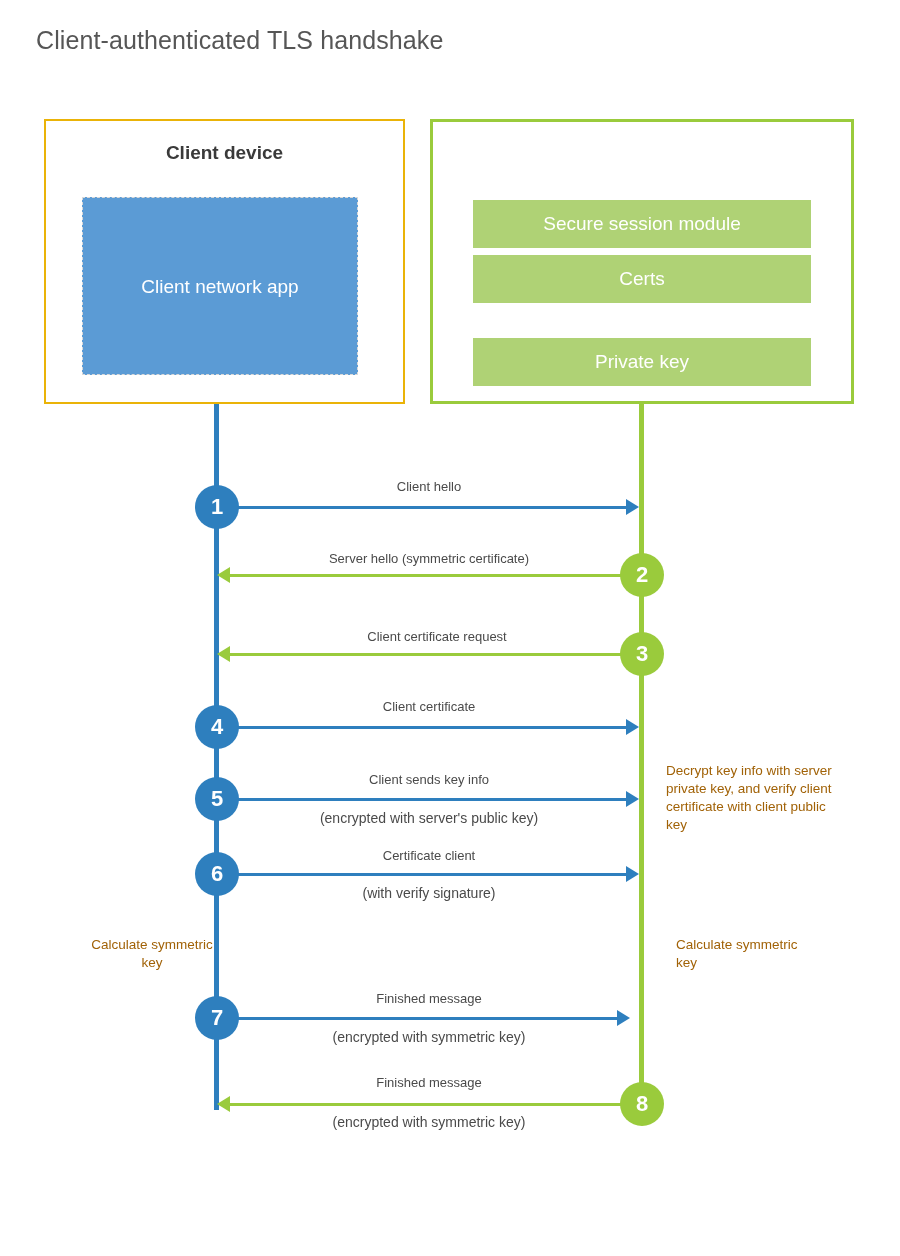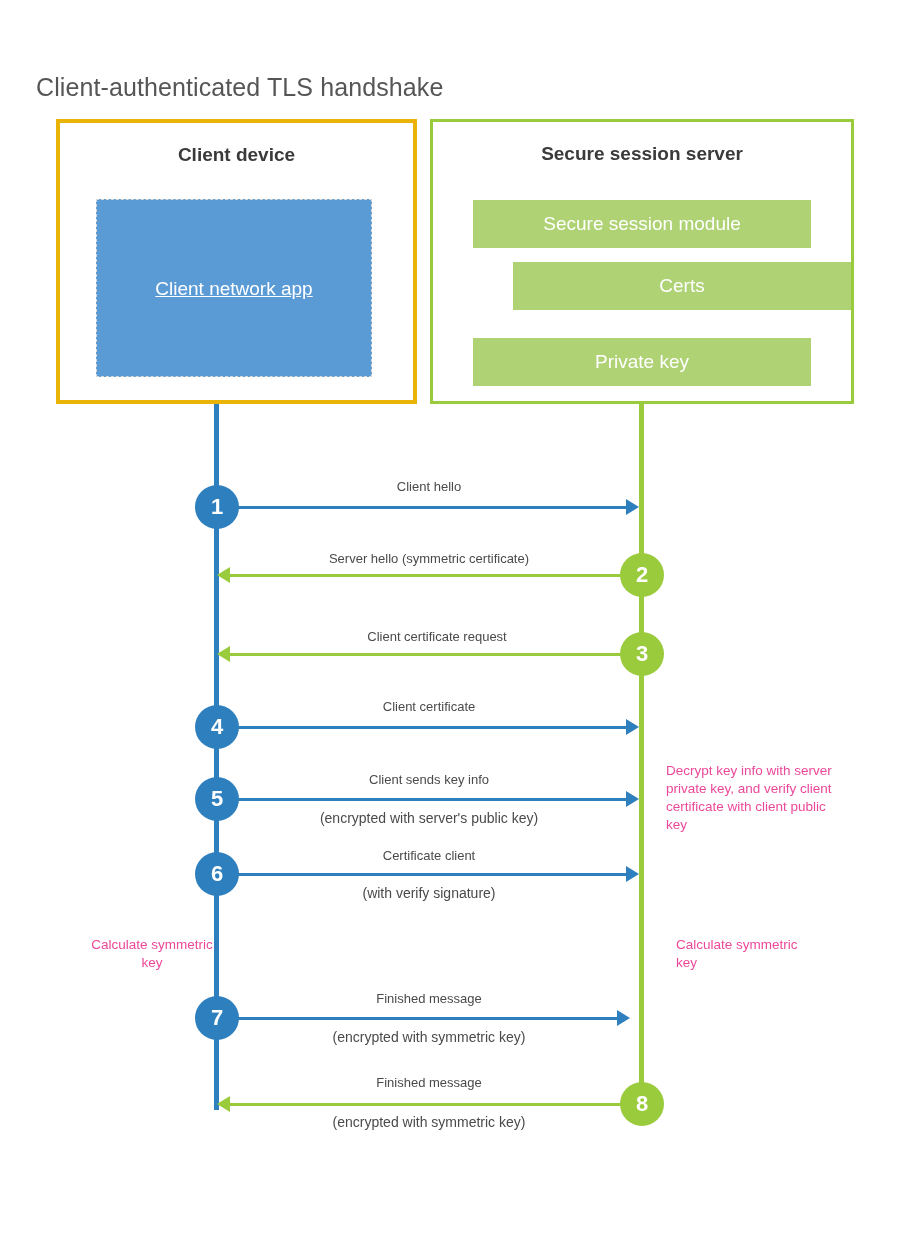--- a/index.html
+++ b/index.html
@@ -18,35 +18,34 @@
 
   #diagram-title {
     position: absolute;
     left: 36px;
     top: 26px;
     font-size: 25px;
     font-weight: 400;
     color: #565656;
     letter-spacing: 0.1px;
     white-space: nowrap;
-    margin-top: 47px;
   }
 
   
   .actor-box {
     position: absolute;
     background: #ffffff;
     box-sizing: border-box;
   }
   #client-box {
-    left: 56px;
+    left: 44px;
     top: 119px;
     width: 361px;
     height: 285px;
-    border: 4px solid #eab308;
+    border: 2px solid #eab308;
   }
   #server-box {
     left: 430px;
     top: 119px;
     width: 424px;
     height: 285px;
     border: 3px solid #9ACB3C;
   }
   .actor-title {
     position: absolute;
@@ -68,38 +67,37 @@
     background: #5B9BD5;
     border: 1px dashed #d9d9d9;
     box-sizing: border-box;
     color: #ffffff;
     font-size: 19px;
     line-height: 25px;
     display: flex;
     align-items: center;
     justify-content: center;
     text-align: right;
-    text-decoration: underline;
   }
 
   .server-bar {
     position: absolute;
     left: 40px;
     width: 338px;
     height: 48px;
     background: #AFD275;
     color: #ffffff;
     font-size: 19px;
     display: flex;
     align-items: center;
     justify-content: center;
     text-align: center;
   }
   .server-bar.b0 { top: 78px; }
-  .server-bar.b1 { top: 140px; margin-left: 40px; }
+  .server-bar.b1 { top: 133px; }
   .server-bar.b2 { top: 216px; }
 
   
   .lifeline {
     position: absolute;
     width: 5px;
   }
   #client-lifeline {
     left: 214px;
     top: 404px;
@@ -158,36 +156,35 @@
     text-align: center;
     font-size: 14px;
     color: #4A4A4A;
     white-space: nowrap;
   }
 
   .side-note {
     position: absolute;
     font-size: 13.5px;
     line-height: 18px;
-    color: #ec4899;
+    color: #a16207;
   }
   .side-note.centered { text-align: center; }
 </style>
 </head>
 <body>
 
 <div id="diagram-title">Client-authenticated TLS handshake</div>
 
 <div class="actor-box" id="client-box">
   <div class="actor-title">Client device</div>
   <div id="client-app-box">Client network app</div>
 </div>
 
 <div class="actor-box" id="server-box">
-  <div class="actor-title">Secure session server</div>
   <div class="server-bar b0">Secure session module</div>
   <div class="server-bar b1">Certs</div>
   <div class="server-bar b2">Private key</div>
 </div>
 
 <div class="lifeline" id="client-lifeline"></div>
 <div class="lifeline" id="server-lifeline"></div>
 
 <div class="msg-label" style="left:216px; top:479px; width:426px;">Client hello</div>
 <div class="msg-line blue" style="left:217px; top:506px; width:409px;"></div>

